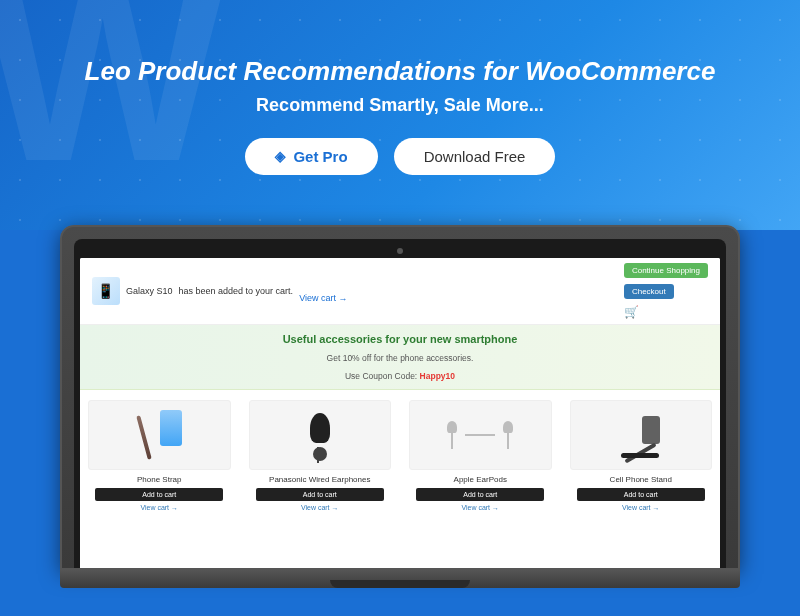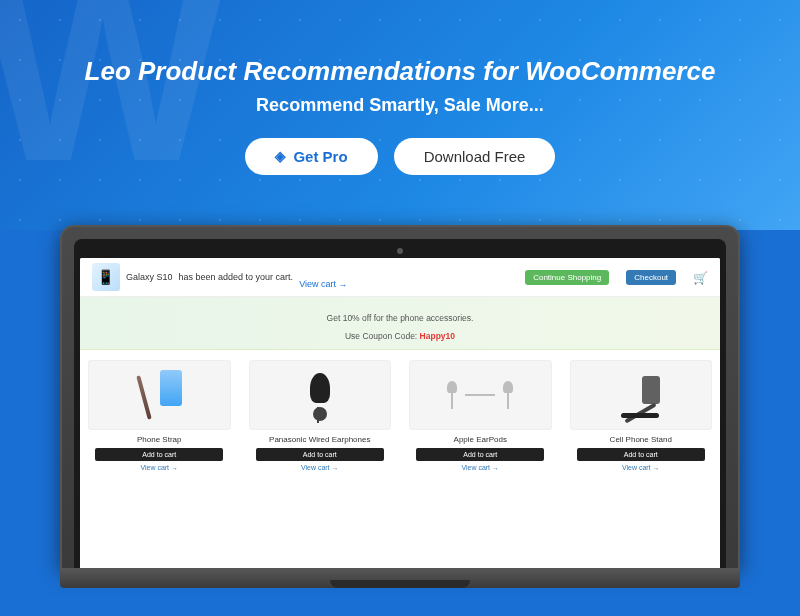--- a/index.html
+++ b/index.html
@@ -216,22 +216,23 @@
     }
 
     .cart-bar-left .view-cart {
       color: #1a6fd4;
       text-decoration: none;
       margin-top: 14px;
     }
 
     .cart-bar-right {
       display: flex;
-      gap: 17px;
-      align-items: flex-end;
+      gap: 6px;
+      align-items: flex-start;
+      flex-direction: column;
     }
 
     .btn-continue {
       background: #5cb85c;
       color: #fff;
       border: none;
       padding: 3px 8px;
       border-radius: 3px;
       font-size: 8px;
       cursor: pointer;
@@ -507,20 +508,21 @@
                 <a class="view-cart">View cart →</a>
               </div>
               <div class="cart-bar-right">
                 <button class="btn-continue">Continue Shopping</button>
                 <button class="btn-checkout">Checkout</button>
                 <span class="cart-icon">🛒</span>
               </div>
             </div>
 
             <div class="rec-banner">
+              <div class="rec-banner-title">Useful accessories for your new smartphone</div>
               <div class="rec-banner-sub">
                 <span>Get 10% off for the phone accessories.</span>
               </div>
               <div class="rec-banner-sub">
                 <span>Use Coupon Code:</span>
                 <span class="rec-banner-coupon">Happy10</span>
               </div>
             </div>
 
             <div class="products-grid">

